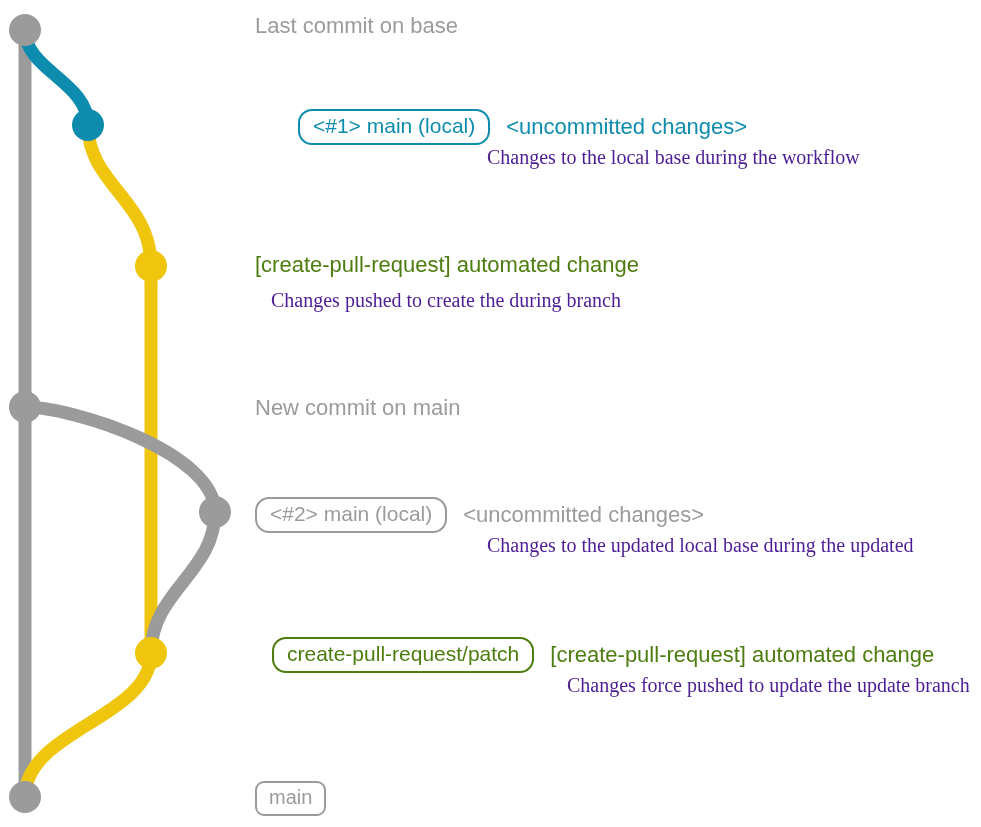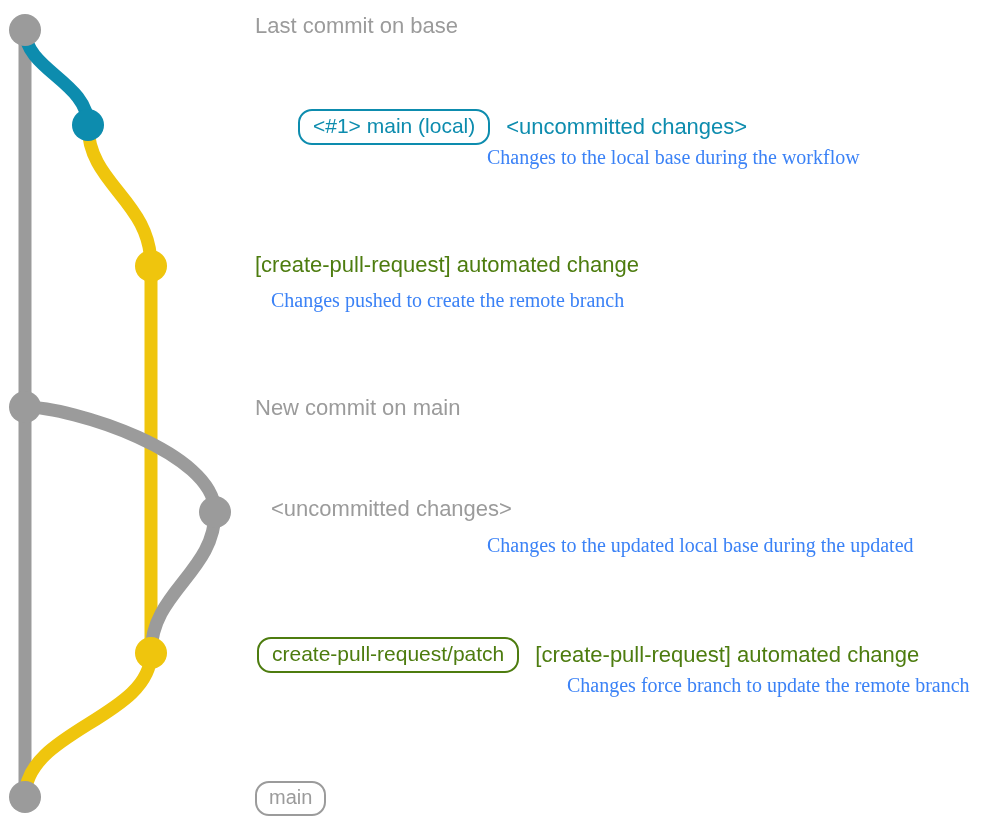--- a/index.html
+++ b/index.html
@@ -40,39 +40,39 @@
     border-radius: 14px;
     padding: 4px 13px 5px 13px;
     font-size: 21px;
     line-height: 1.08;
     font-family: "Liberation Sans", sans-serif;
     background: transparent;
   }
   .badge.small {
     font-size: 20px;
     padding: 4px 12px 5px 12px;
-    border-radius: 14px;
+    border-radius: 9px;
   }
 
   
   .subject {
     font-size: 22px;
     font-family: "Liberation Sans", sans-serif;
     line-height: 1.1;
   }
   .subject.lead {
     margin-left: 16px;
   }
 
   
   .note {
     position: absolute;
     font-family: "Liberation Serif", serif;
     font-size: 20px;
-    color: #3b82f6;
+    color: #4c1d95;
     white-space: nowrap;
     line-height: 1.1;
   }
 
   
   .c-gray   { color: #9b9b9b; }
   .c-blue   { color: #0d8cae; margin-left: 43px; }
   .c-yellow { color: #4d7c0f; }
 </style>
 </head>
@@ -109,32 +109,33 @@
 
 <div class="row" style="left:255px; top:109px;">
   <span class="badge c-blue">&lt;#1&gt; main (local)</span>
   <span class="subject lead c-blue">&lt;uncommitted changes&gt;</span>
 </div>
 <div class="note" style="left:487px; top:146px;">Changes to the local base during the workflow</div>
 
 <div class="row" style="left:255px; top:253px;">
   <span class="subject c-yellow">[create-pull-request] automated change</span>
 </div>
-<div class="note" style="left:271px; top:289px;">Changes pushed to create the remote branch</div>
+<div class="note" style="left:271px; top:289px;">Changes pushed to create the during branch</div>
 
 <div class="row" style="left:255px; top:396px;">
   <span class="subject c-gray">New commit on main</span>
 </div>
 
 <div class="row" style="left:255px; top:497px;">
+  <span class="badge c-gray">&lt;#2&gt; main (local)</span>
   <span class="subject lead c-gray">&lt;uncommitted changes&gt;</span>
 </div>
 <div class="note" style="left:487px; top:534px;">Changes to the updated local base during the updated</div>
 
-<div class="row" style="left:257px; top:637px;">
+<div class="row" style="left:272px; top:637px;">
   <span class="badge c-yellow">create-pull-request/patch</span>
   <span class="subject lead c-yellow">[create-pull-request] automated change</span>
 </div>
-<div class="note" style="left:567px; top:674px;">Changes force branch to update the remote branch</div>
+<div class="note" style="left:567px; top:674px;">Changes force pushed to update the update branch</div>
 
 <div class="row" style="left:255px; top:781px;">
   <span class="badge small c-gray">main</span>
 </div>
 
 </body></html>

